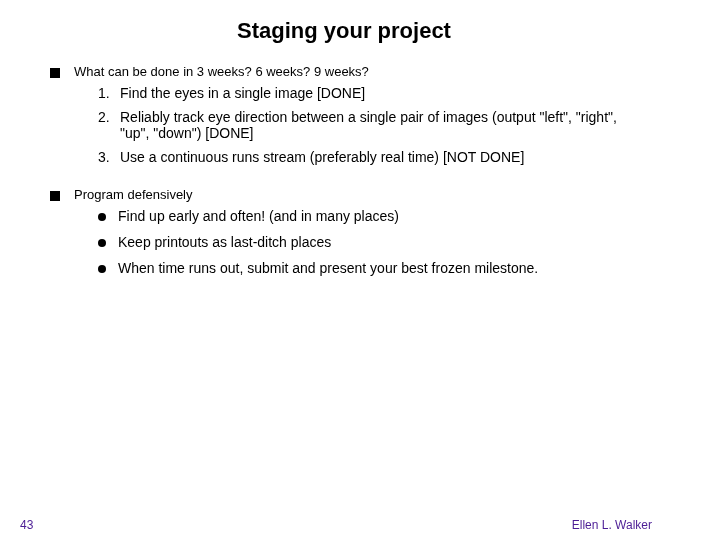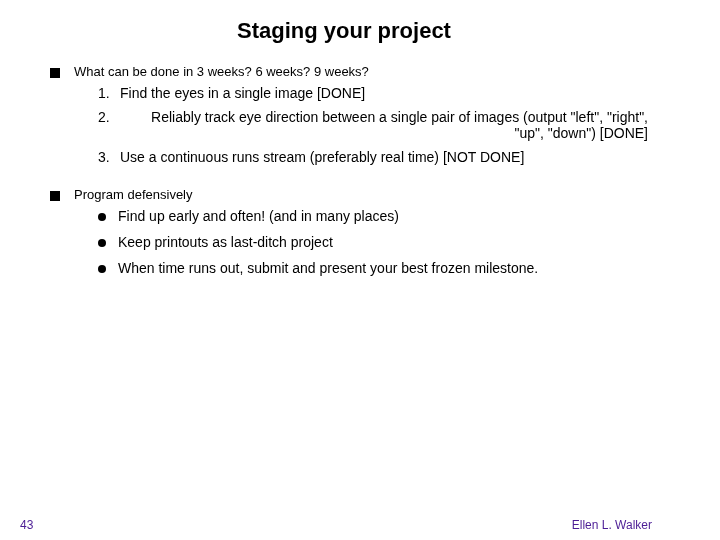--- a/index.html
+++ b/index.html
@@ -69,21 +69,20 @@
       margin-bottom: 8px;
     }
 
     .num-label {
       min-width: 22px;
       font-size: 14px;
     }
 
     .num-text {
       font-size: 14px;
-      text-align: right;
     }
 
     .sub-bullet-section {
       display: flex;
       align-items: flex-start;
       margin-bottom: 10px;
       margin-left: 24px;
     }
 
     .bullet-circle {
@@ -153,21 +152,21 @@
       <div class="bullet-square"></div>
       <div>
         <div class="bullet-text">Program defensively</div>
         <div class="sub-bullets-container">
           <div class="sub-bullet-section">
             <div class="bullet-circle"></div>
             <span class="sub-bullet-text">Find up early and often!  (and in many places)</span>
           </div>
           <div class="sub-bullet-section">
             <div class="bullet-circle"></div>
-            <span class="sub-bullet-text">Keep printouts as last-ditch project</span>
+            <span class="sub-bullet-text">Keep printouts as last-ditch places</span>
           </div>
           <div class="sub-bullet-section">
             <div class="bullet-circle"></div>
             <span class="sub-bullet-text">When time runs out, submit and present your best frozen milestone.</span>
           </div>
         </div>
       </div>
     </div>
 
   </div>

